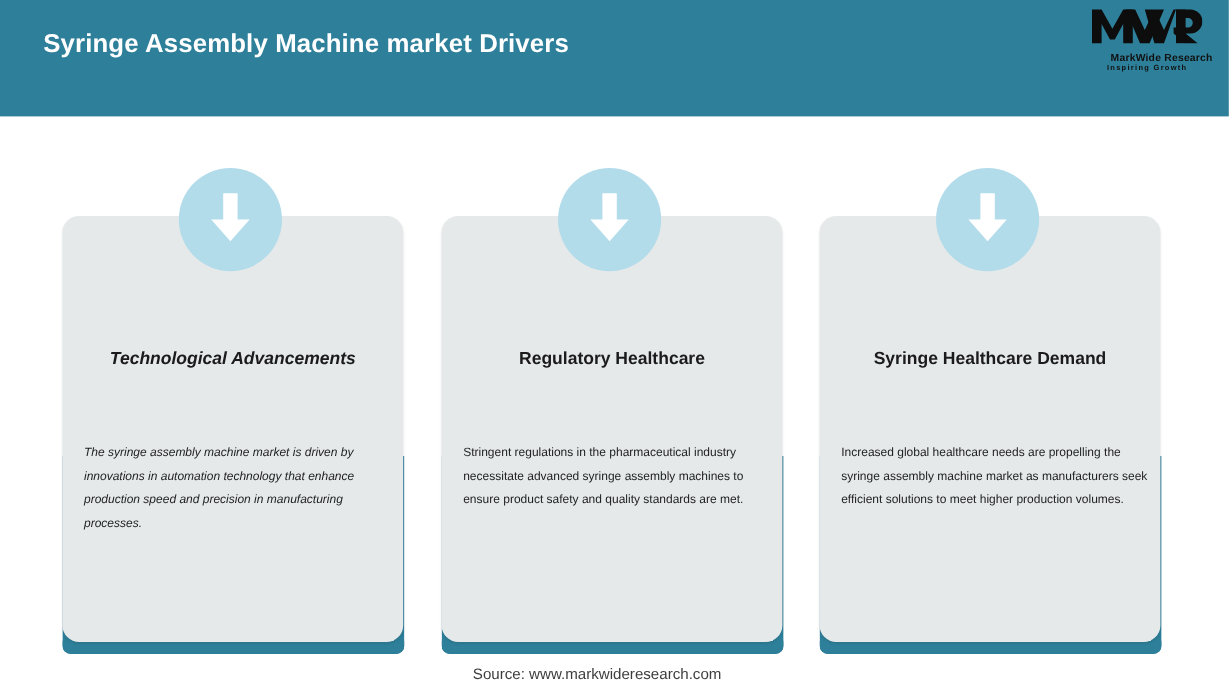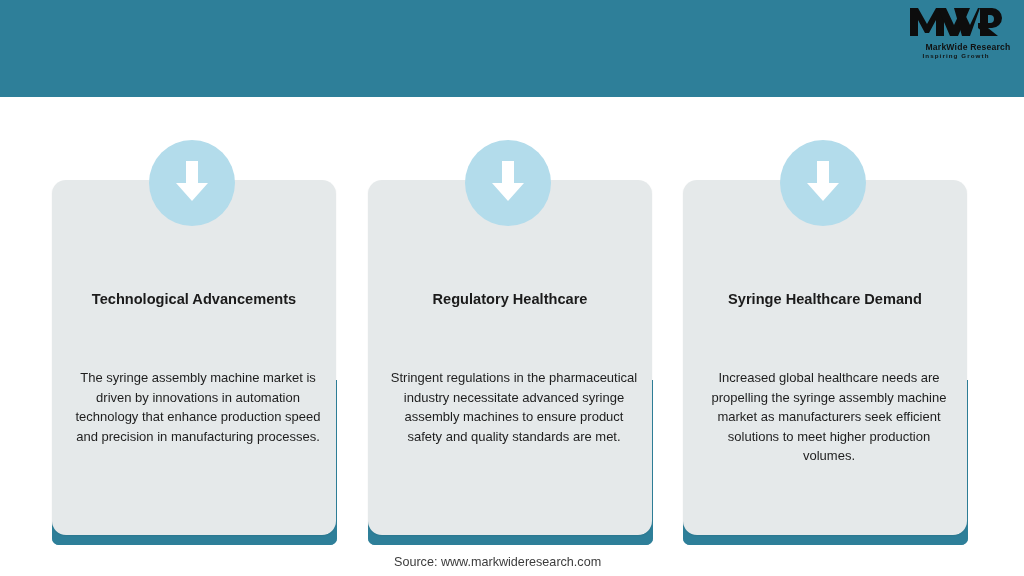--- a/index.html
+++ b/index.html
@@ -76,21 +76,21 @@
     white-space: nowrap;
   }
 
   
   .card-group {
     position: absolute;
     top: 140px;
     width: 300px;
     height: 406px;
   }
-  .card-group.g0 { left: 44px; }
+  .card-group.g0 { left: 44px; font-style: italic; }
   .card-group.g1 { left: 360px; }
   .card-group.g2 { left: 675px; }
 
   
   .frame {
     position: absolute;
     left: 8px;
     top: 240px;
     width: 285px;
     height: 165px;
@@ -136,25 +136,25 @@
     font-weight: bold;
     color: #1b1b1b;
     line-height: 19px;
   }
 
   .card-body {
     position: absolute;
     left: 18px;
     top: 188px;
     width: 256px;
-    font-size: 13px;
+    font-size: 10px;
     font-weight: normal;
     color: #1e1e1e;
     line-height: 19.6px;
-    text-align: center;
+    text-align: left;
   }
 
   
   #source {
     position: absolute;
     left: 394px;
     top: 555px;
     font-size: 12.6px;
     font-weight: normal;
     color: #3c3c3c;
@@ -169,20 +169,21 @@
     color: #2b2b2b;
     white-space: nowrap;
   }
 </style>
 </head>
 <body>
 
 <div id="slide">
 
   <div id="header">
+    <div id="header-title">Syringe Assembly Machine market Drivers</div>
 
     <div id="logo">
       <span id="logo-mark">
         <svg width="92" height="30" viewBox="0 0 92 30" xmlns="http://www.w3.org/2000/svg" aria-hidden="true">
           <g fill="#0d0d0d">
 
             <polygon points="0,29 0,1 8,1 17,17 26,1 34,1 34,29 26,29 26,13 19,26 15,26 8,13 8,29"></polygon>
 
             <polygon points="28,1 36,1 44,18 52,1 60,1 48,29 40,29"></polygon>
             <polygon points="44,1 52,1 60,18 68,1 70,1 60,29 52,29"></polygon>

